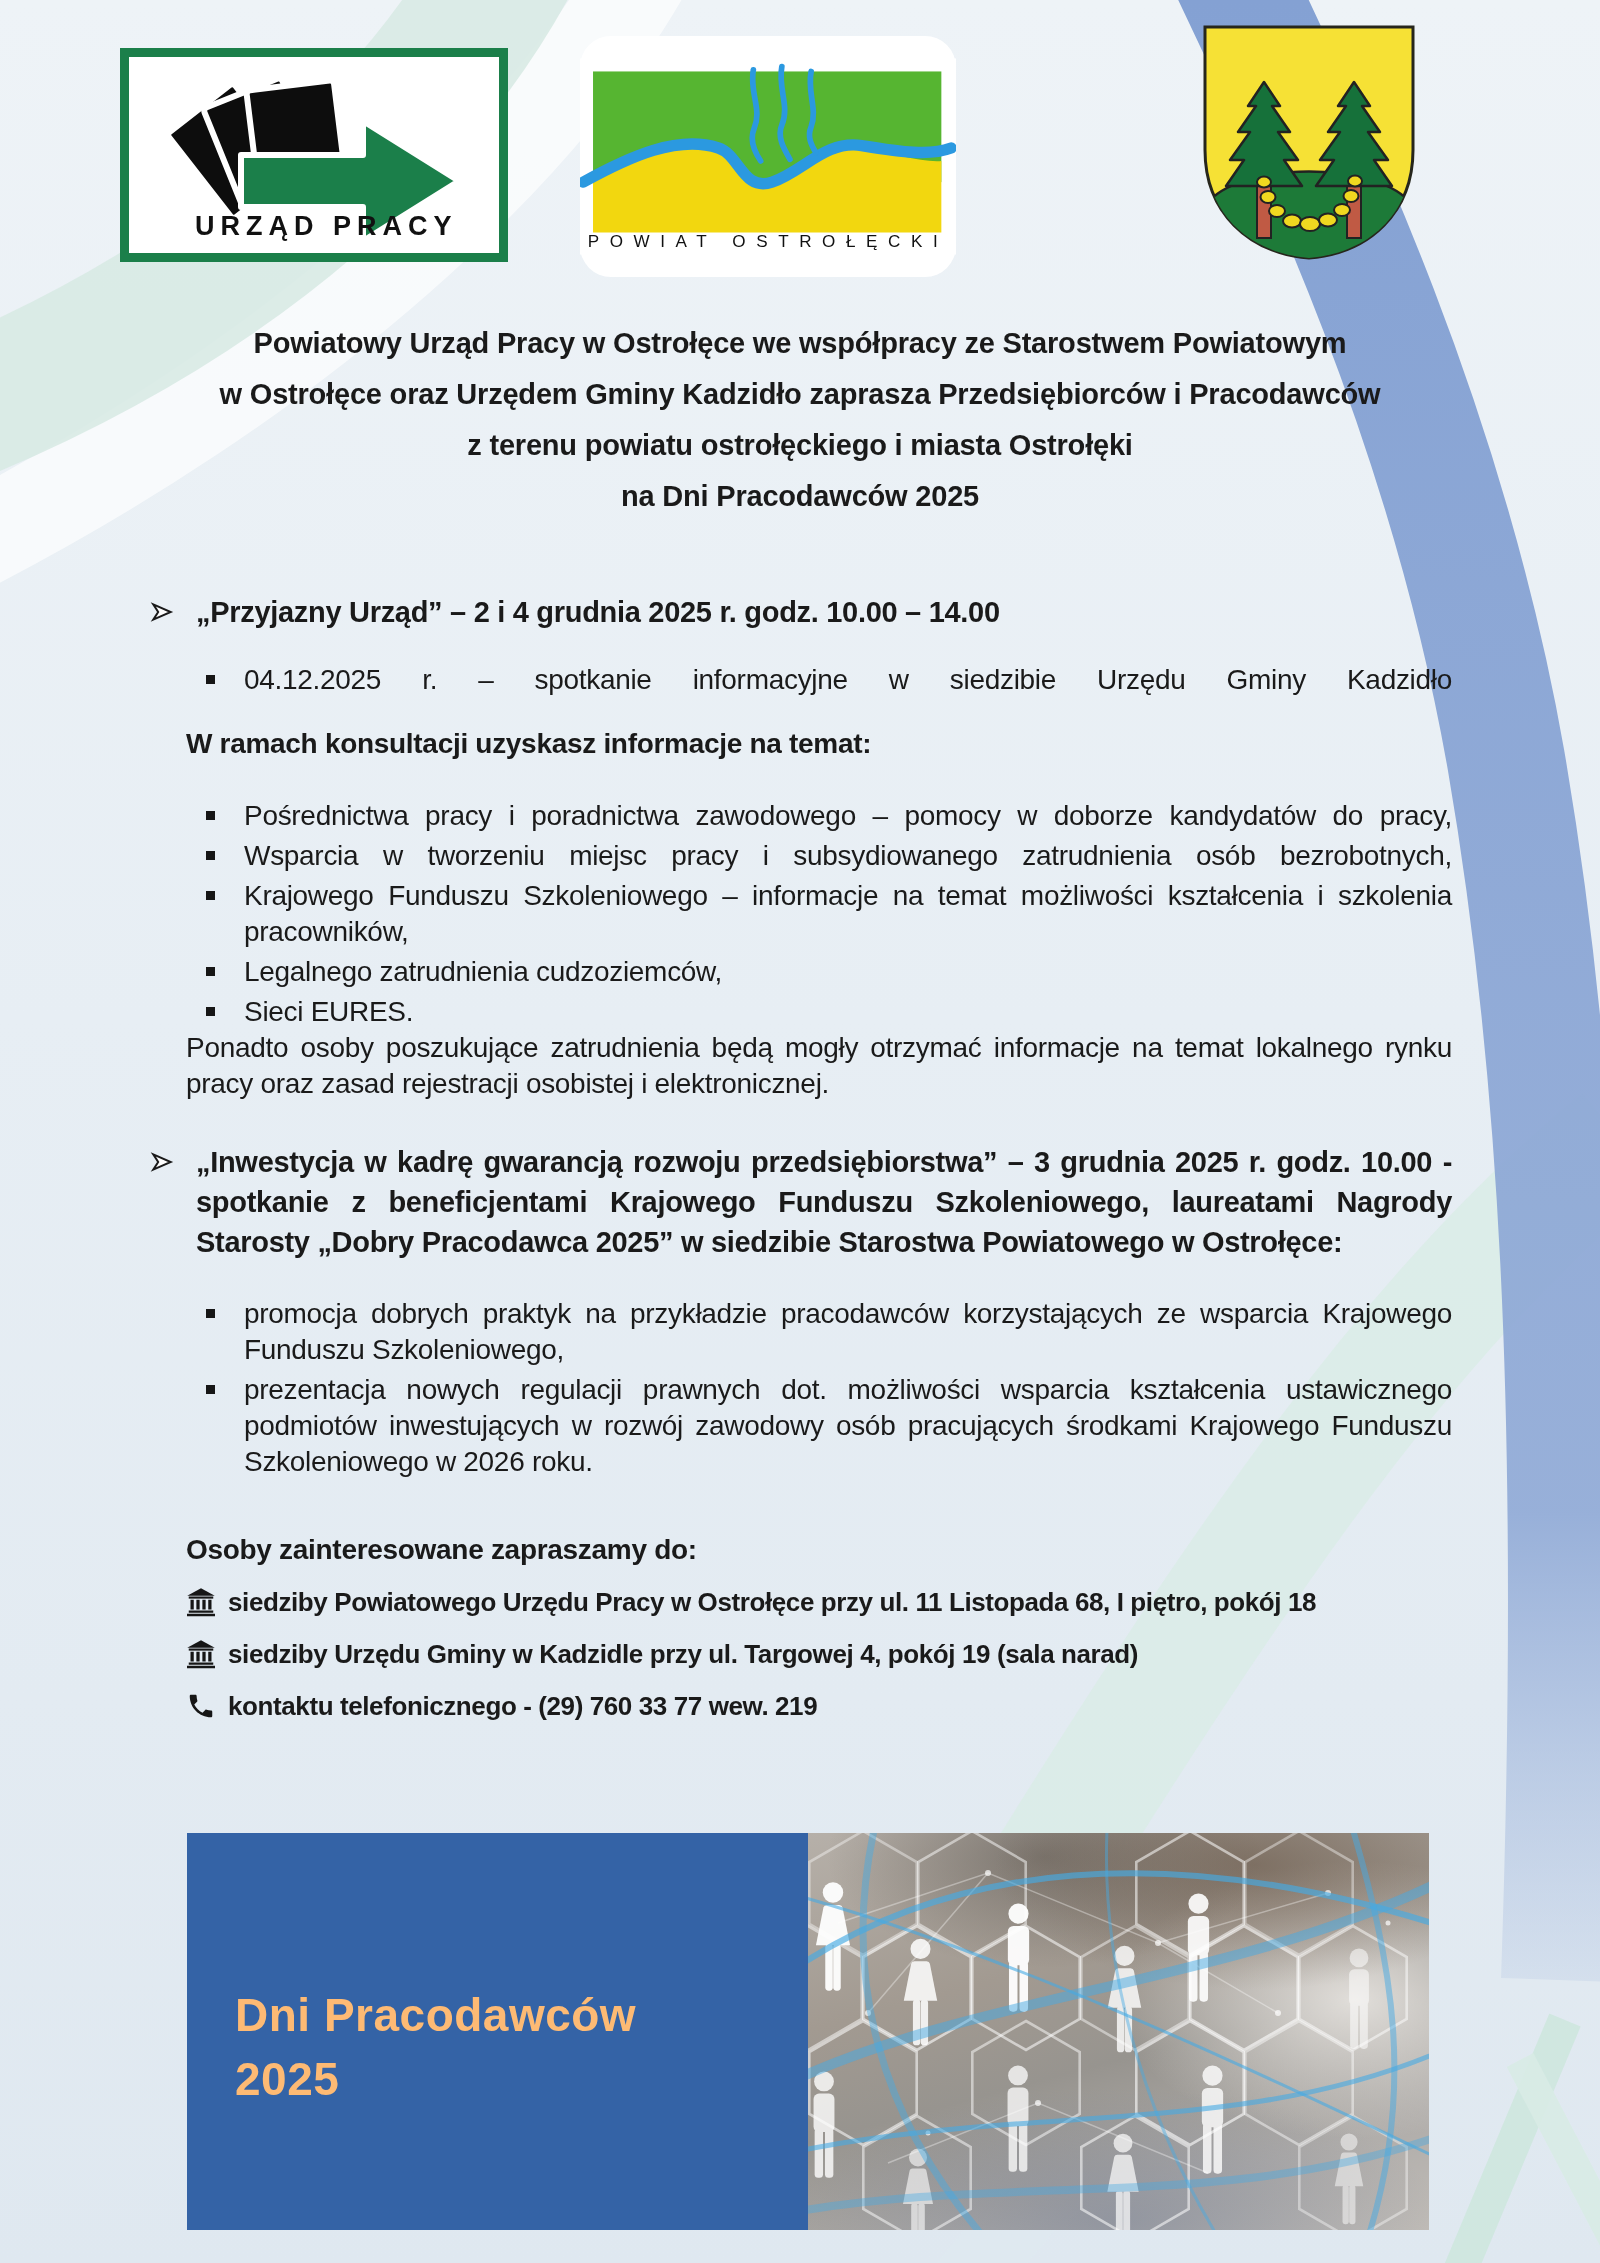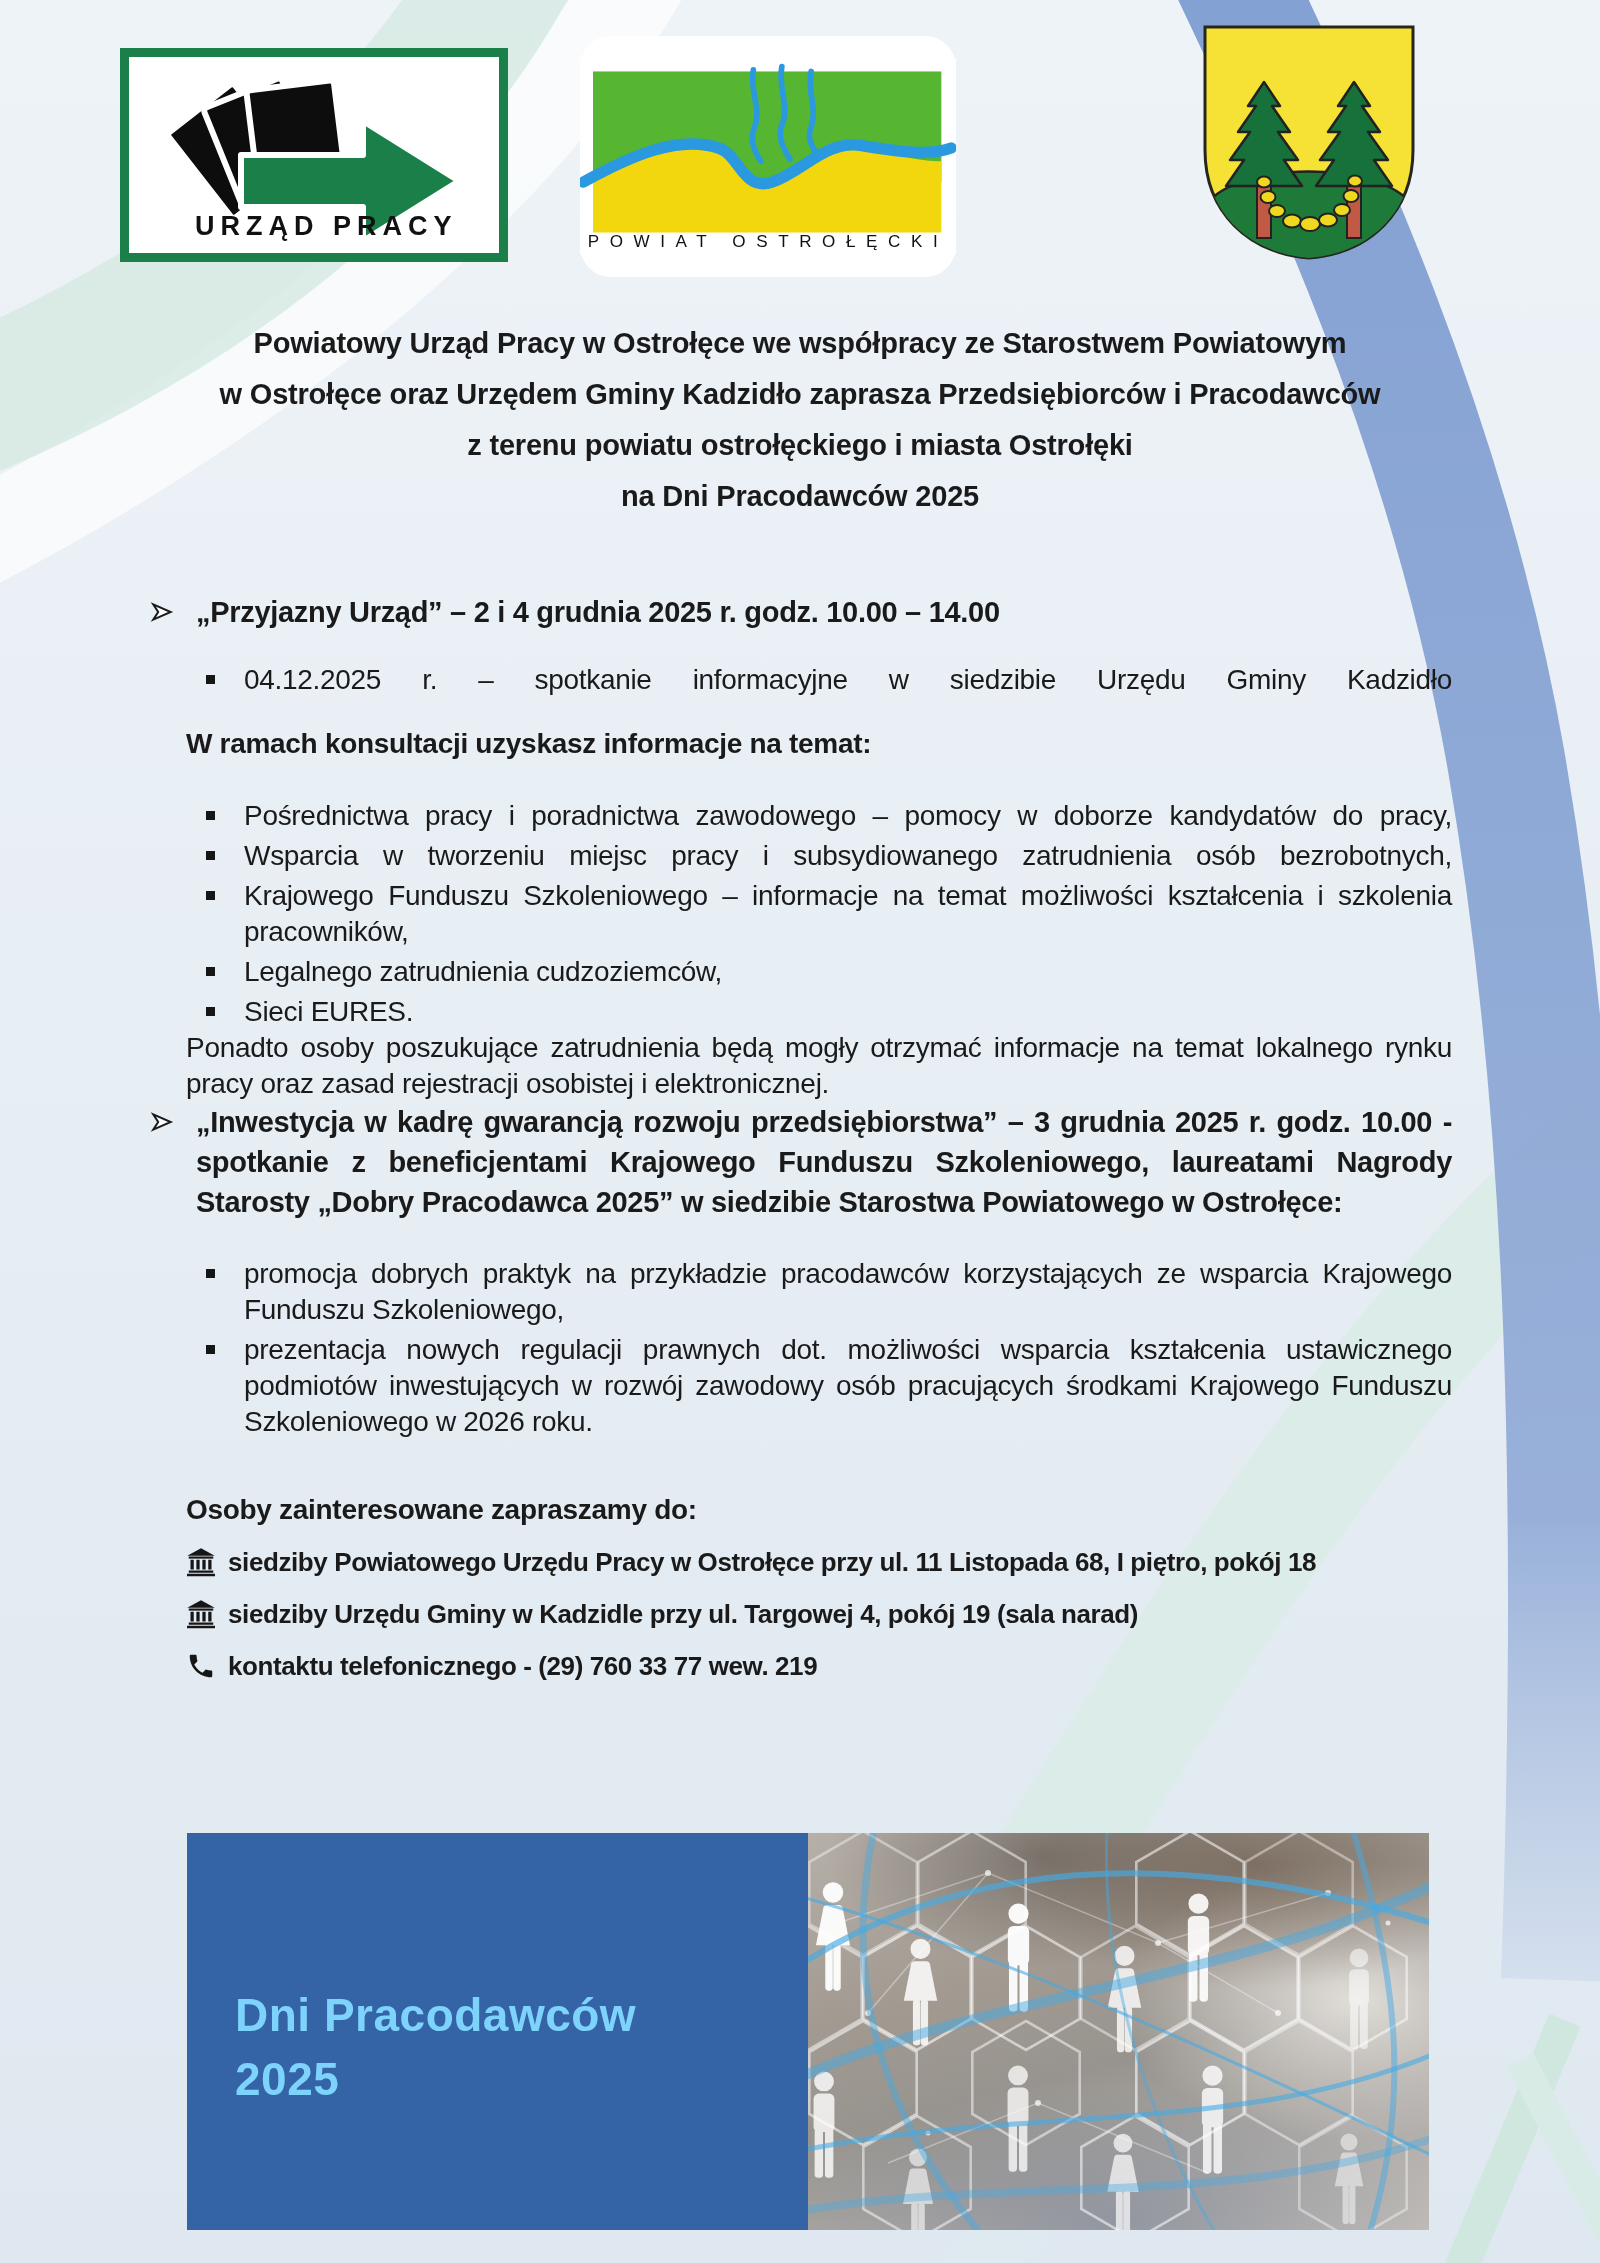--- a/index.html
+++ b/index.html
@@ -32,31 +32,31 @@
   .arrow-marker{position:absolute;left:0;top:8px;width:24px;height:24px;}
   .arrow-marker svg{width:24px;height:24px;display:block;}
   .blist{margin:30px 0 0 56px;}
   .blist .li{position:relative;padding-left:38px;text-align:justify;margin-top:4px;}
   .blist .li .sq{position:absolute;left:0;top:13px;width:9px;height:9px;background:#161616;}
   .li.stretch{text-align-last:justify;}
   .subheading{margin:28px 0 0 36px;font-weight:bold;font-size:28px;}
   .note{margin:0 0 0 36px;text-align:justify;}
   .gap24{margin-top:36px;}
   .gap34{margin-top:34px;}
-  .gap40{}
+  .gap40{margin-top:40px;}
   .contact-heading{margin:52px 0 0 36px;font-weight:bold;font-size:28px;}
   .contact-row{margin:16px 0 0 36px;display:flex;align-items:center;gap:12px;
     font-weight:bold;font-size:26px;letter-spacing:-0.4px;}
   .cicon{width:30px;height:30px;flex:0 0 30px;}
   .cicon svg{width:30px;height:30px;display:block;fill:#161616;}
 
   
   .banner{position:absolute;left:187px;top:1833px;width:1242px;height:397px;z-index:2;display:flex;}
   .banner-blue{width:621px;height:100%;background:#3463a6;box-sizing:border-box;
-    padding:150px 30px 0 48px;color:#7dd3fc;font-weight:bold;font-size:46px;line-height:64px;letter-spacing:0.5px;}
+    padding:150px 30px 0 48px;color:#fdba74;font-weight:bold;font-size:46px;line-height:64px;letter-spacing:0.5px;}
   .banner-photo{position:relative;width:621px;height:100%;overflow:hidden;
     background:
       radial-gradient(60% 45% at 72% 8%, rgba(93,74,58,.55), rgba(93,74,58,0) 70%),
       radial-gradient(50% 40% at 38% 6%, rgba(64,58,52,.45), rgba(64,58,52,0) 70%),
       radial-gradient(55% 50% at 88% 42%, rgba(238,235,231,.85), rgba(238,235,231,0) 70%),
       radial-gradient(70% 45% at 50% 98%, rgba(70,90,130,.30), rgba(70,90,130,0) 75%),
       linear-gradient(165deg,#b6b0a9 0%,#a29a91 35%,#97948f 55%,#b0adaa 80%,#c0bcb7 100%);}
   .banner-photo svg{position:absolute;inset:0;width:100%;height:100%;}
 </style>
 </head>

